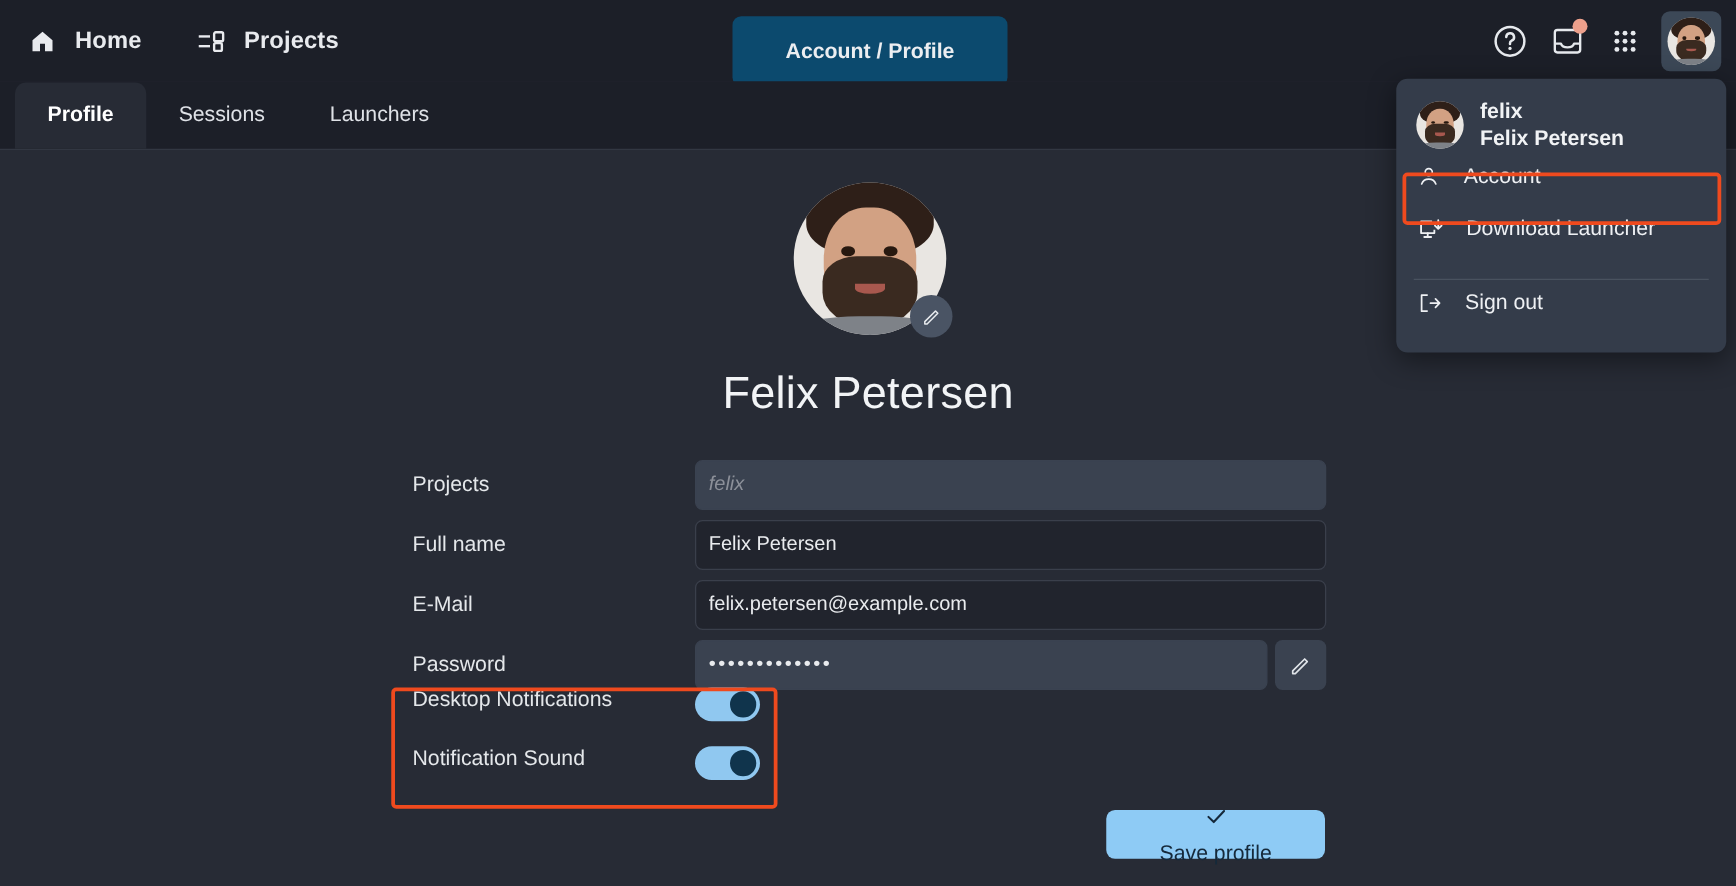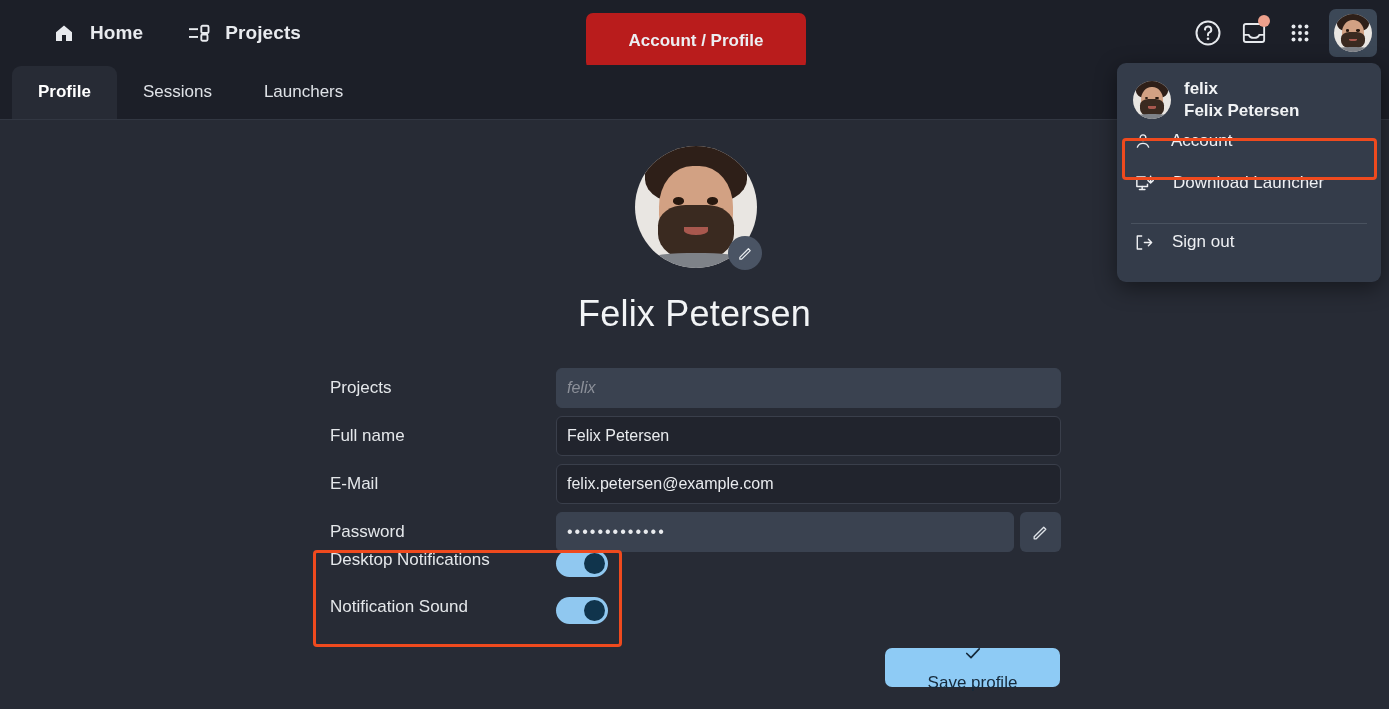--- a/index.html
+++ b/index.html
@@ -8,34 +8,34 @@
     background: #272b35;
     font-family: "Liberation Sans", sans-serif;
     overflow: hidden;
   }
   body { position: relative; }
 
   
   .topbar {
     position: absolute; left: 0; top: 0; width: 1389px; height: 65px;
     background: #1c1f28;
-    display: flex; align-items: center; padding-left: 30px;
+    display: flex; align-items: center;
   }
   .nav-group { display: flex; align-items: center; gap: 14px; }
   .nav-home { margin-left: 22px; }
   .nav-projects { margin-left: 44px; }
   .nav-label {
     color: #e8eaee; font-size: 19px; font-weight: bold; letter-spacing: .1px;
   }
   .icon-svg { display: block; }
 
   .center-pill {
     position: absolute; left: 586px; top: 13px;
     width: 220px; height: 56px;
-    background: #b91c1c; border-radius: 7px;
+    background: #0c4a6e; border-radius: 7px;
     display: flex; align-items: center; justify-content: center; text-align: right;
   }
   .center-pill span { color: #eceef1; font-size: 17px; font-weight: bold; }
 
   .top-right {
     position: absolute; right: 12px; top: 0; height: 65px;
     display: flex; align-items: center; gap: 0px;
   }
   .top-icon-btn {
     width: 46px; height: 46px; display: flex; align-items: center; justify-content: center;

